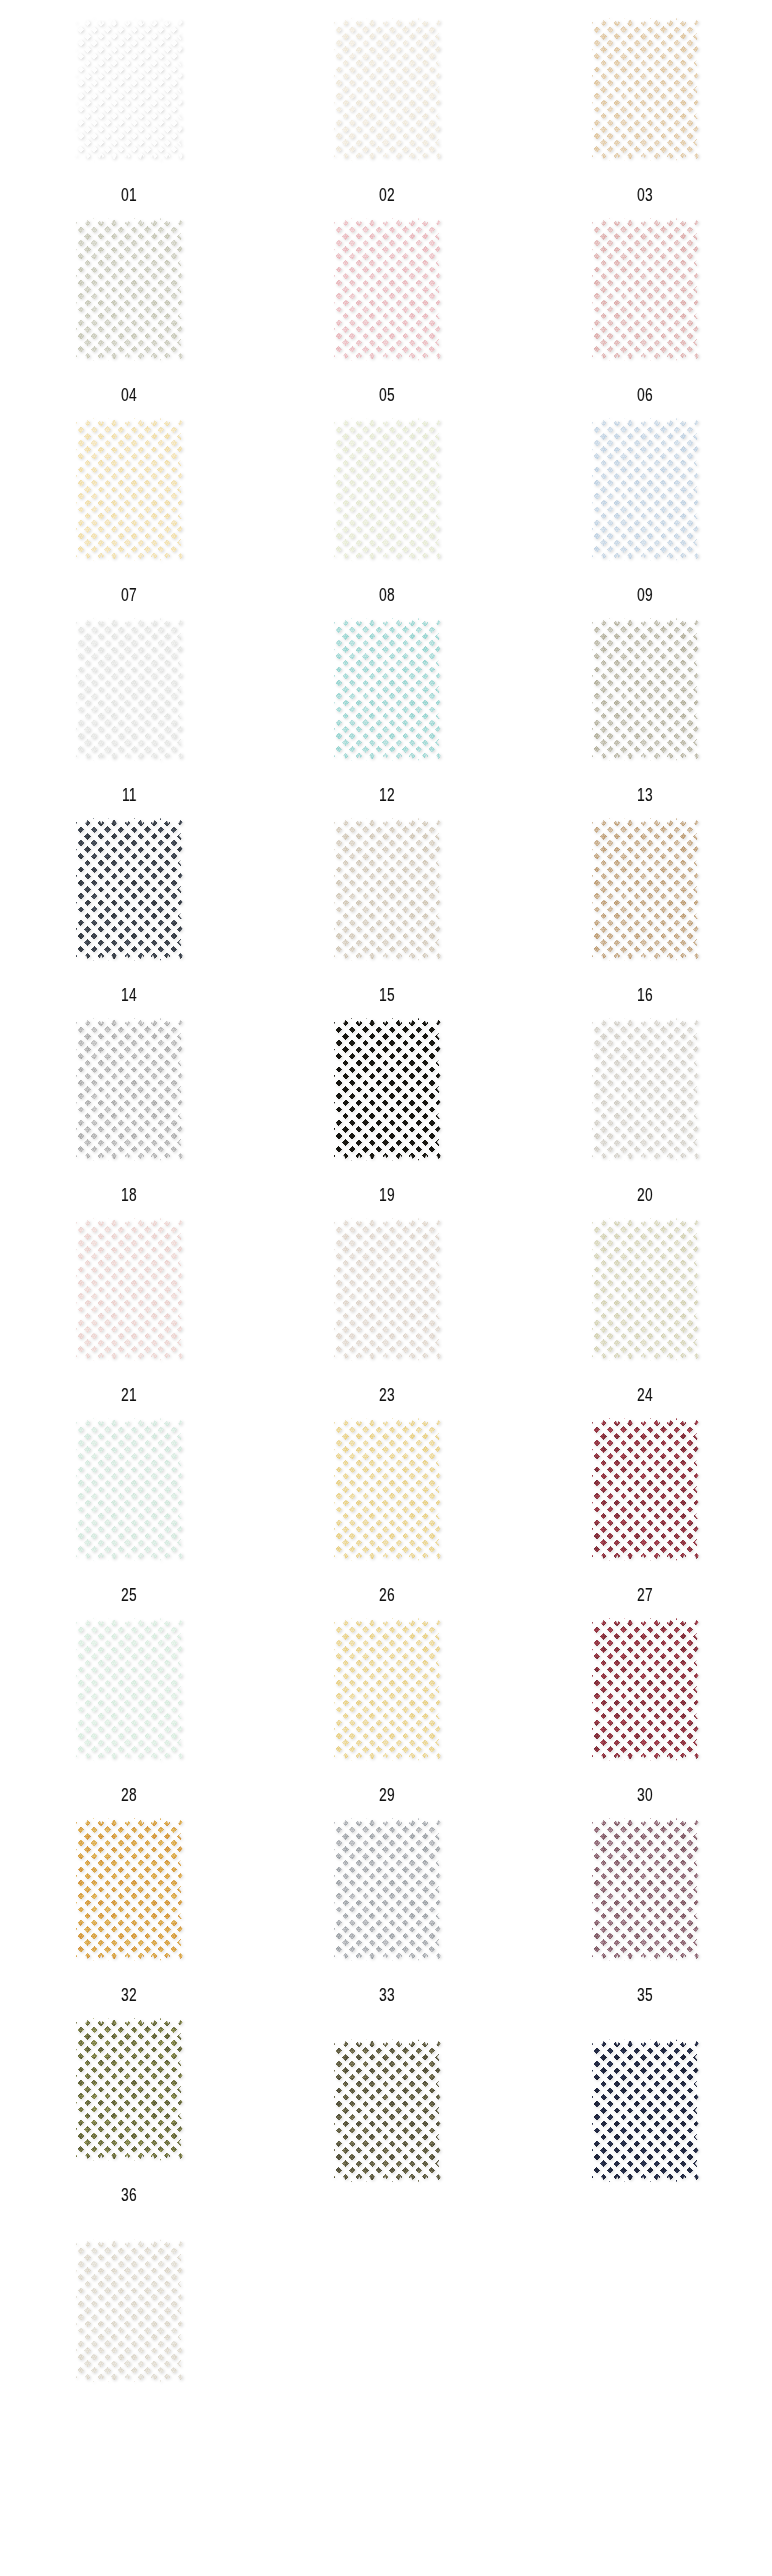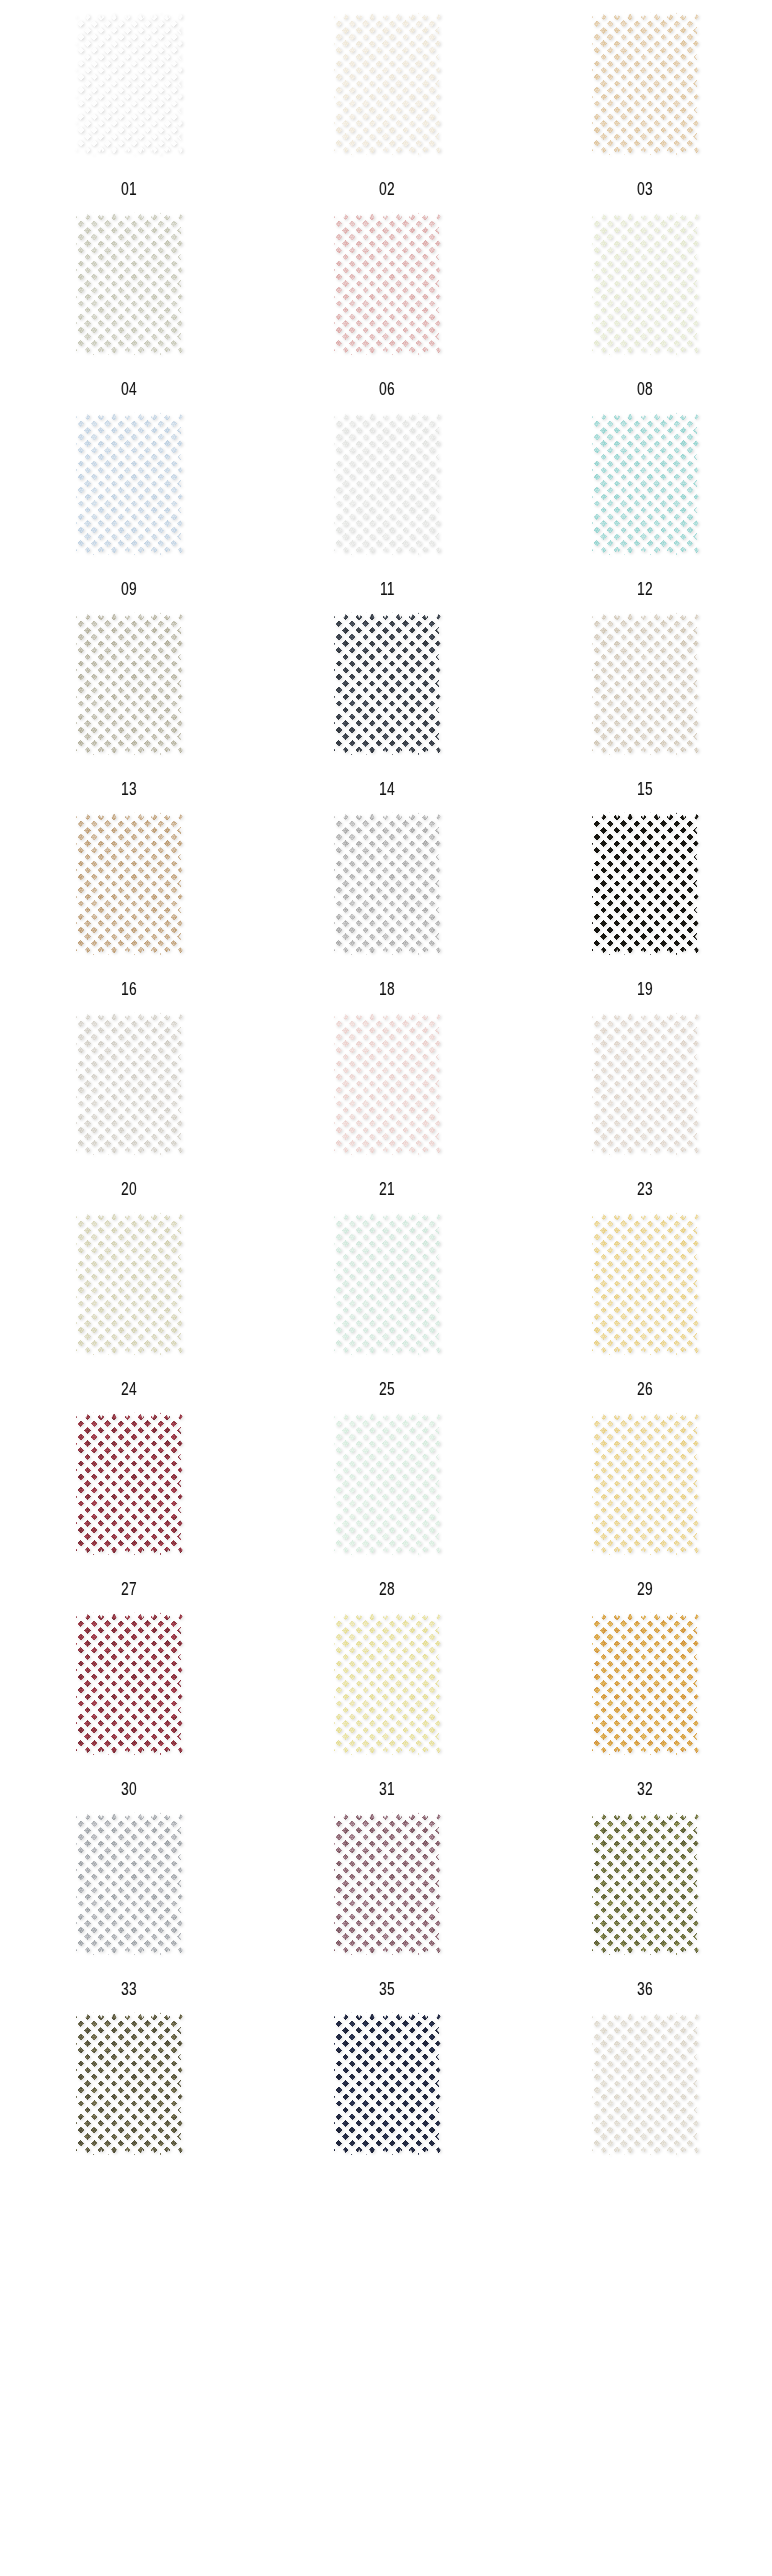--- a/index.html
+++ b/index.html
@@ -22,21 +22,21 @@
     grid-template-columns: repeat(3, 258px);
     width: 773px;
     padding-top: 9.3px;
   }
   .cell {
     width: 258px;
     height: 200px;
     display: flex;
     flex-direction: column;
     align-items: center;
-    justify-content: flex-start;
+    justify-content: center;
     position: relative;
   }
   .swatch-wrap {
     width: 107px;
     height: 143px;
     position: relative;
     margin-top: 3.1px;
     filter: drop-shadow(1px 1.5px 1.5px rgba(0,0,0,0.16));
   }
   .swatch {
@@ -138,26 +138,38 @@
         <div class="label">03</div>
       </div>
       <div class="cell">
         <div class="swatch-wrap">
           <div class="swatch" style="background-color: rgb(207, 208, 194);"></div>
         </div>
         <div class="label">04</div>
       </div>
       <div class="cell">
         <div class="swatch-wrap">
+          <div class="swatch" style="background-color: rgb(237, 196, 200);"></div>
+        </div>
+        <div class="label">05</div>
+      </div>
+      <div class="cell">
+        <div class="swatch-wrap">
           <div class="swatch" style="background-color: rgb(227, 188, 187);"></div>
         </div>
         <div class="label">06</div>
       </div>
       <div class="cell">
         <div class="swatch-wrap">
+          <div class="swatch" style="background-color: rgb(243, 227, 183);"></div>
+        </div>
+        <div class="label">07</div>
+      </div>
+      <div class="cell">
+        <div class="swatch-wrap">
           <div class="swatch" style="background-color: rgb(233, 237, 217);"></div>
         </div>
         <div class="label">08</div>
       </div>
       <div class="cell">
         <div class="swatch-wrap">
           <div class="swatch" style="background-color: rgb(204, 218, 231);"></div>
         </div>
         <div class="label">09</div>
       </div>
@@ -261,26 +273,20 @@
         <div class="swatch-wrap">
           <div class="swatch" style="background-color: rgb(236, 216, 154);"></div>
         </div>
         <div class="label">29</div>
       </div>
       <div class="cell">
         <div class="swatch-wrap">
           <div class="swatch" style="background-color: rgb(140, 55, 66);"></div>
         </div>
         <div class="label">30</div>
-      </div>
-      <div class="cell">
-        <div class="swatch-wrap">
-          <div class="swatch" style="background-color: rgb(233, 227, 168);"></div>
-        </div>
-        <div class="label">31</div>
       </div>
       <div class="cell">
         <div class="swatch-wrap">
           <div class="swatch" style="background-color: rgb(217, 164, 78);"></div>
         </div>
         <div class="label">32</div>
       </div>
       <div class="cell">
         <div class="swatch-wrap">
           <div class="swatch" style="background-color: rgb(174, 178, 182);"></div>

